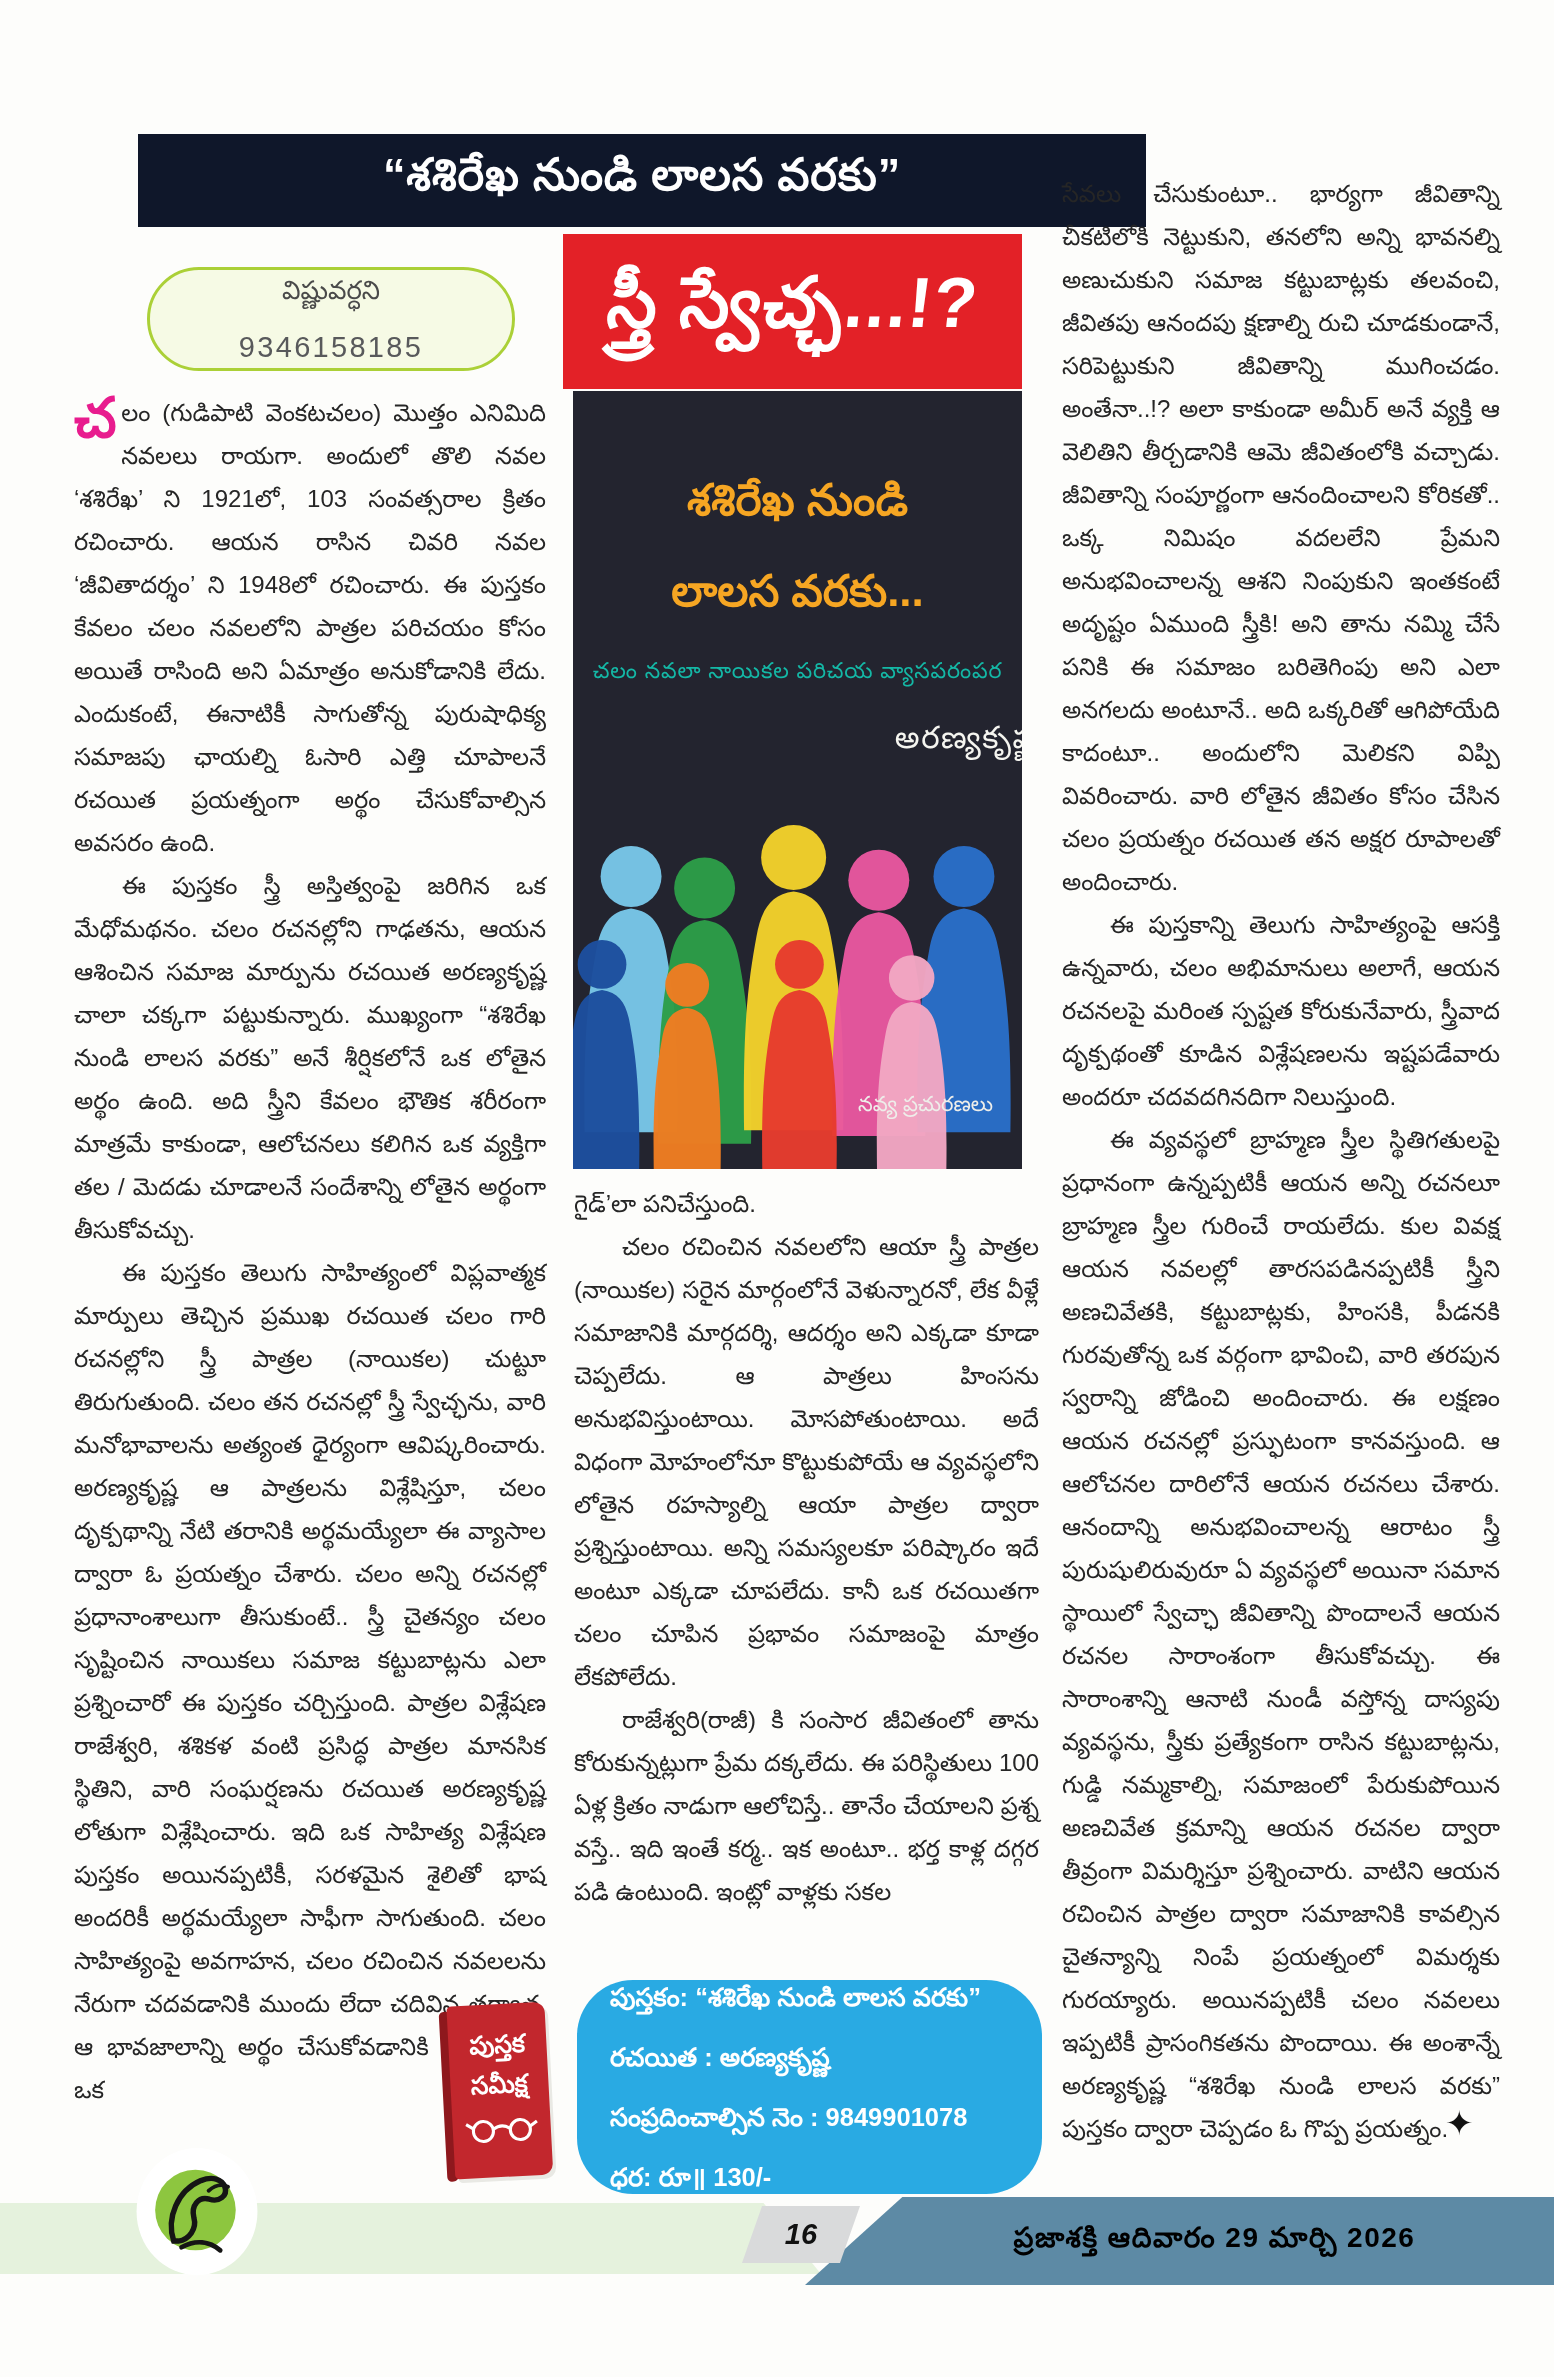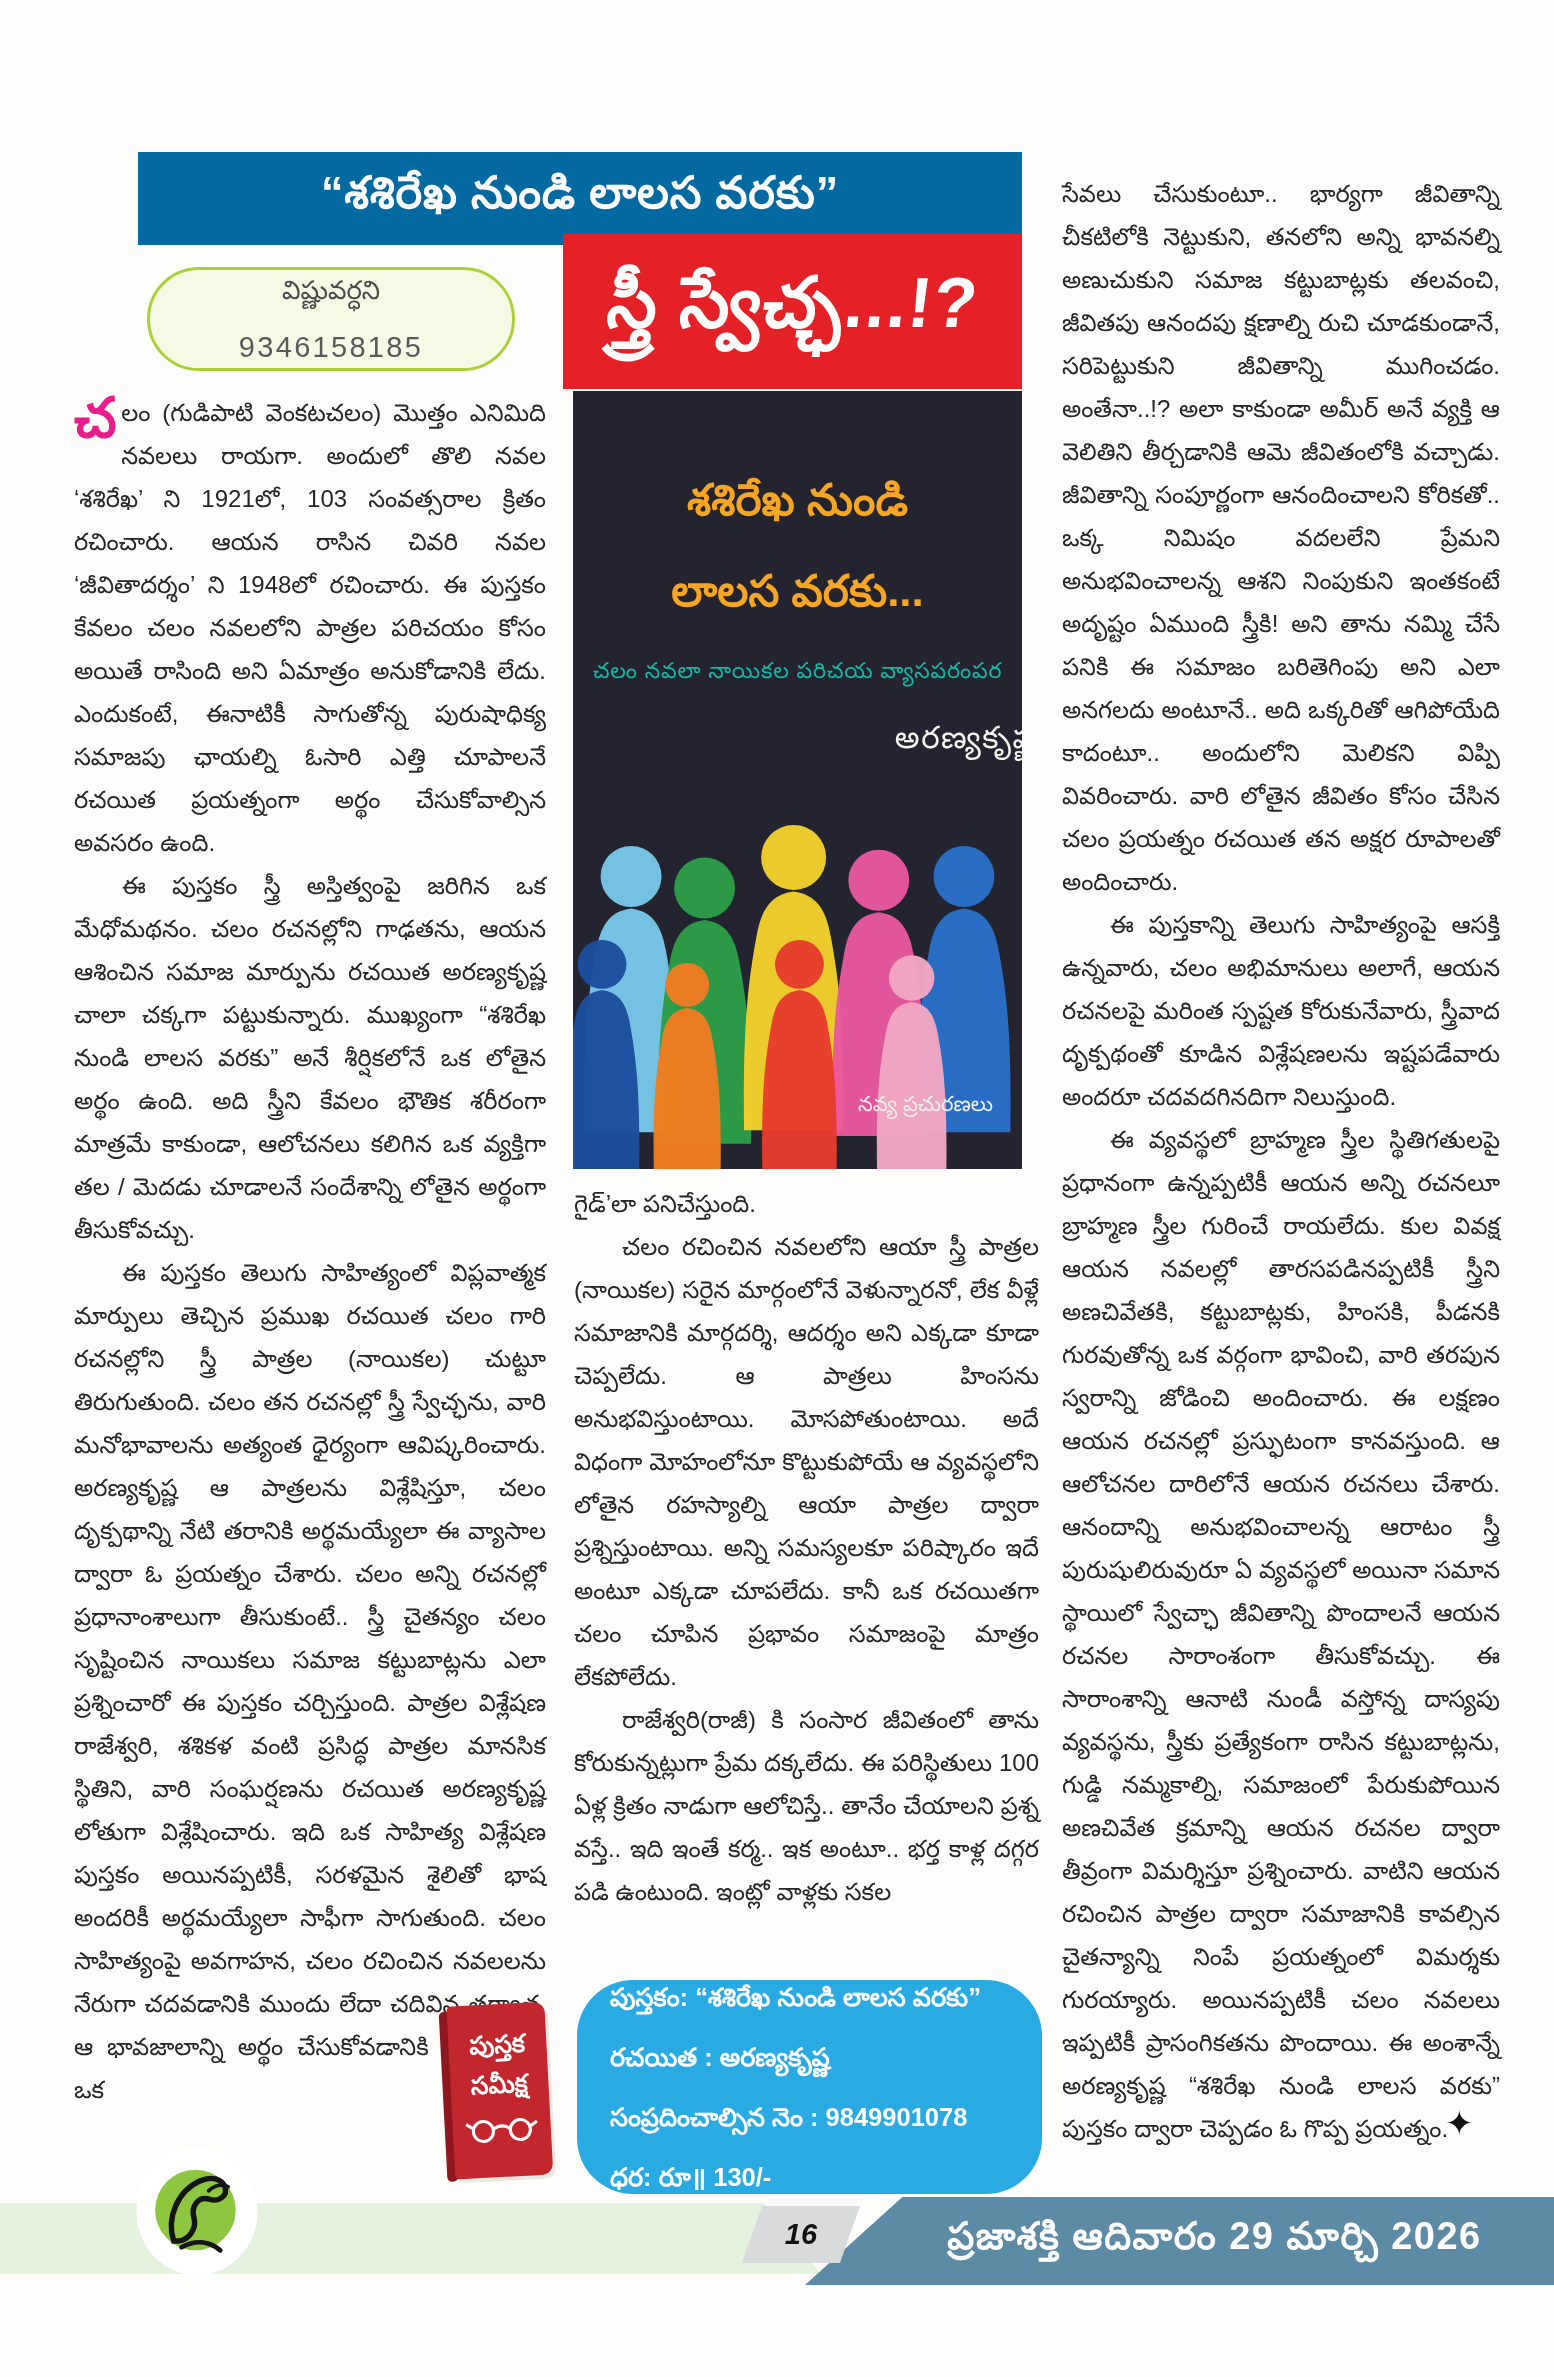--- a/index.html
+++ b/index.html
@@ -3,22 +3,22 @@
 <meta charset="utf-8">
 <style>
   html,body{margin:0;padding:0;}
   body{
     width:1555px;height:2377px;position:relative;background:#fdfdfb;
     font-family:"Liberation Sans","DejaVu Sans",sans-serif;color:#1f1f1f;
     overflow:hidden;
   }
   
   .black-banner{
-    position:absolute;left:138px;top:152px;width:884px;height:93px;
-    background:#0369a1;display:flex;align-items:center;justify-content:center;
+    position:absolute;left:138px;top:134px;width:1008px;height:93px;
+    background:#0f172a;display:flex;align-items:center;justify-content:center;
   }
   .black-banner .txt{color:#ffffff;font-size:45px;font-weight:bold;letter-spacing:0.8px;white-space:nowrap;}
   
   .pill{
     position:absolute;left:147px;top:267px;width:362px;height:98px;
     background:#f6fae5;border:3.9px solid #abd037;border-radius:54px;
     display:flex;flex-direction:column;align-items:center;justify-content:center;gap:19px;
   }
   .pill .name{font-size:26px;color:#4a4a4a;}
   .pill .phone{font-size:29px;color:#58595b;letter-spacing:2.3px;}
@@ -97,21 +97,21 @@
     clip-path:polygon(17% 0,100% 0,83% 100%,0 100%);
     display:flex;align-items:center;justify-content:center;z-index:3;
   }
   .page-num .n{font-size:29px;color:#111;font-style:italic;font-weight:bold;}
   .masthead-bar{
     position:absolute;left:805px;top:2197px;width:749px;height:88px;background:#5d8aa5;
     clip-path:polygon(13% 0,100% 0,100% 100%,0 100%);
     display:flex;align-items:center;justify-content:center;z-index:2;
   }
   .masthead-bar .txt{
-    color:#ffffff;font-size:38px;font-weight:bold;letter-spacing:1.5px;padding-left:70px;white-space:nowrap;
+    color:#000000;font-size:28px;font-weight:bold;letter-spacing:1.5px;padding-left:70px;white-space:nowrap;
   }
   .star{position:absolute;left:1445px;top:2103px;font-size:34px;color:#111;}
 </style>
 </head>
 <body>
 
 <div class="black-banner">
   <div class="txt">“శశిరేఖ నుండి లాలస వరకు”</div>
 </div>
 

